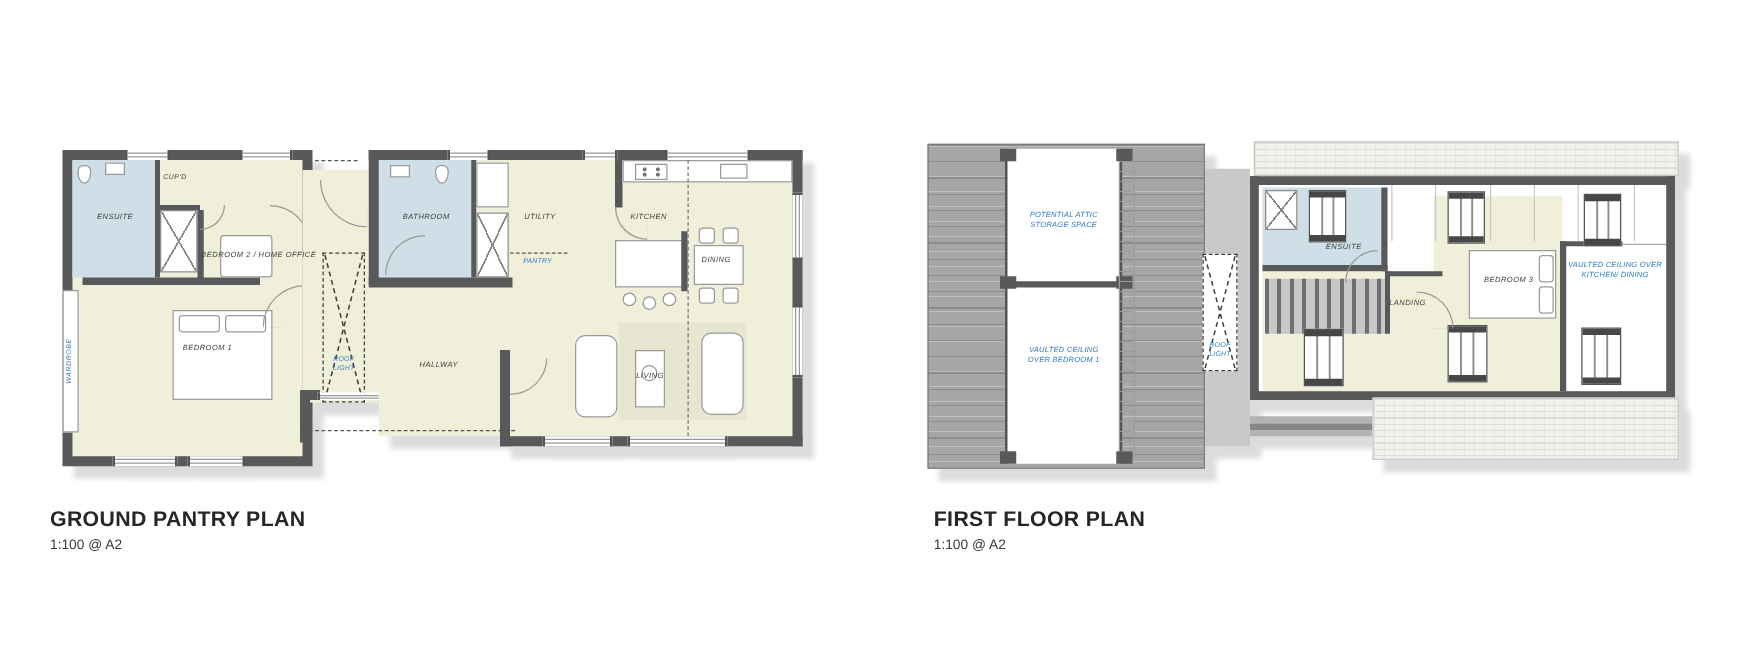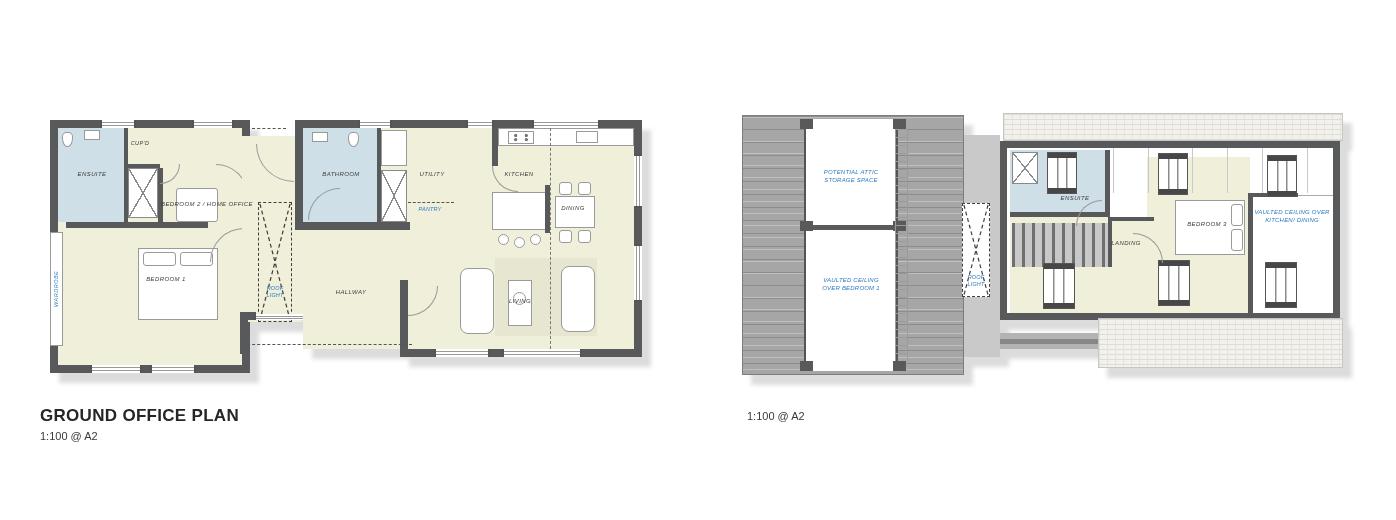--- a/index.html
+++ b/index.html
@@ -244,18 +244,19 @@
     <span class="blbl" style="left:113px;top:180px;width:66px">VAULTED CEILING OVER  BEDROOM 1</span>
     <span class="blbl" style="left:238px;top:176px;width:26px;font-size:5.5px">ROOF LIGHT</span>
     <span class="lbl" style="left:337px;top:94px">ENSUITE</span>
     <span class="lbl" style="left:388px;top:139px">LANDING</span>
     <span class="lbl" style="left:469px;top:120px">BEDROOM 3</span>
     <span class="blbl" style="left:554px;top:112px;width:80px">VAULTED CEILING OVER KITCHEN/ DINING</span>
   </div>
 </div>
 
 <div class="abs" style="left:40px;top:406px">
-  <div class="ttl">GROUND OFFICE PLAN</div>
+  <div class="ttl">GROUND PANTRY PLAN</div>
   <div class="scl">1:100 @ A2</div>
 </div>
 <div class="abs" style="left:747px;top:406px">
+  <div class="ttl">FIRST FLOOR PLAN</div>
   <div class="scl">1:100 @ A2</div>
 </div>
 
 </body></html>

